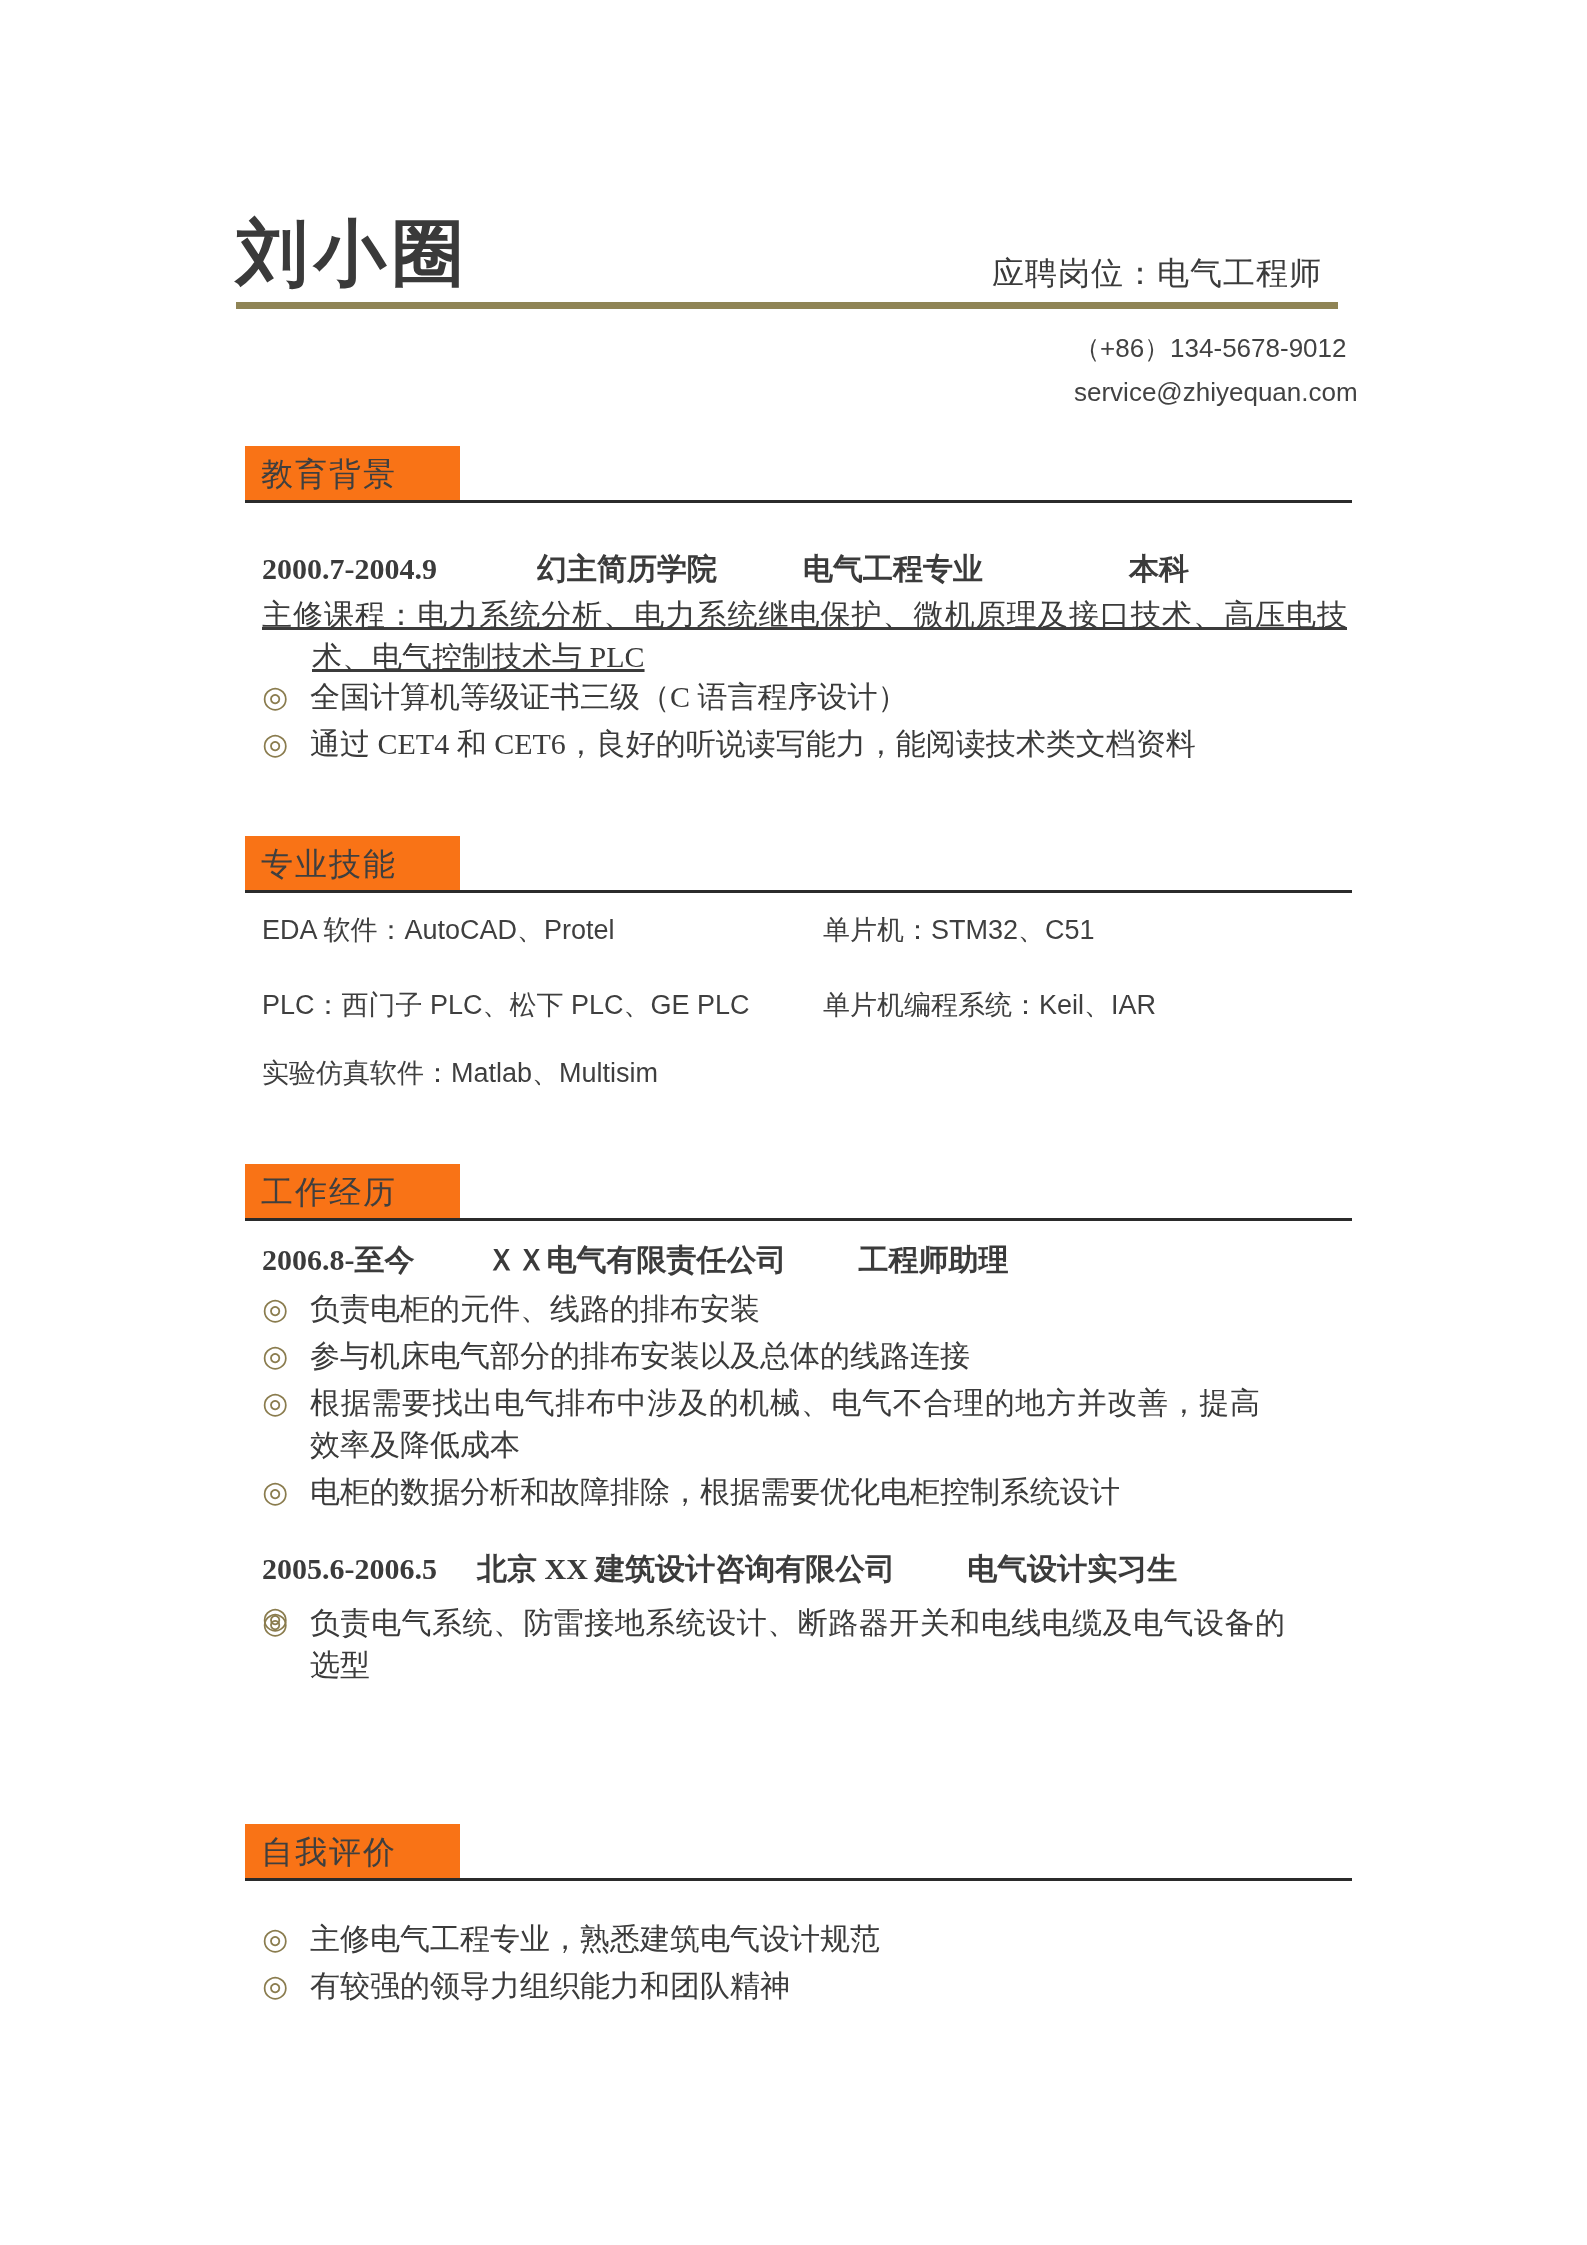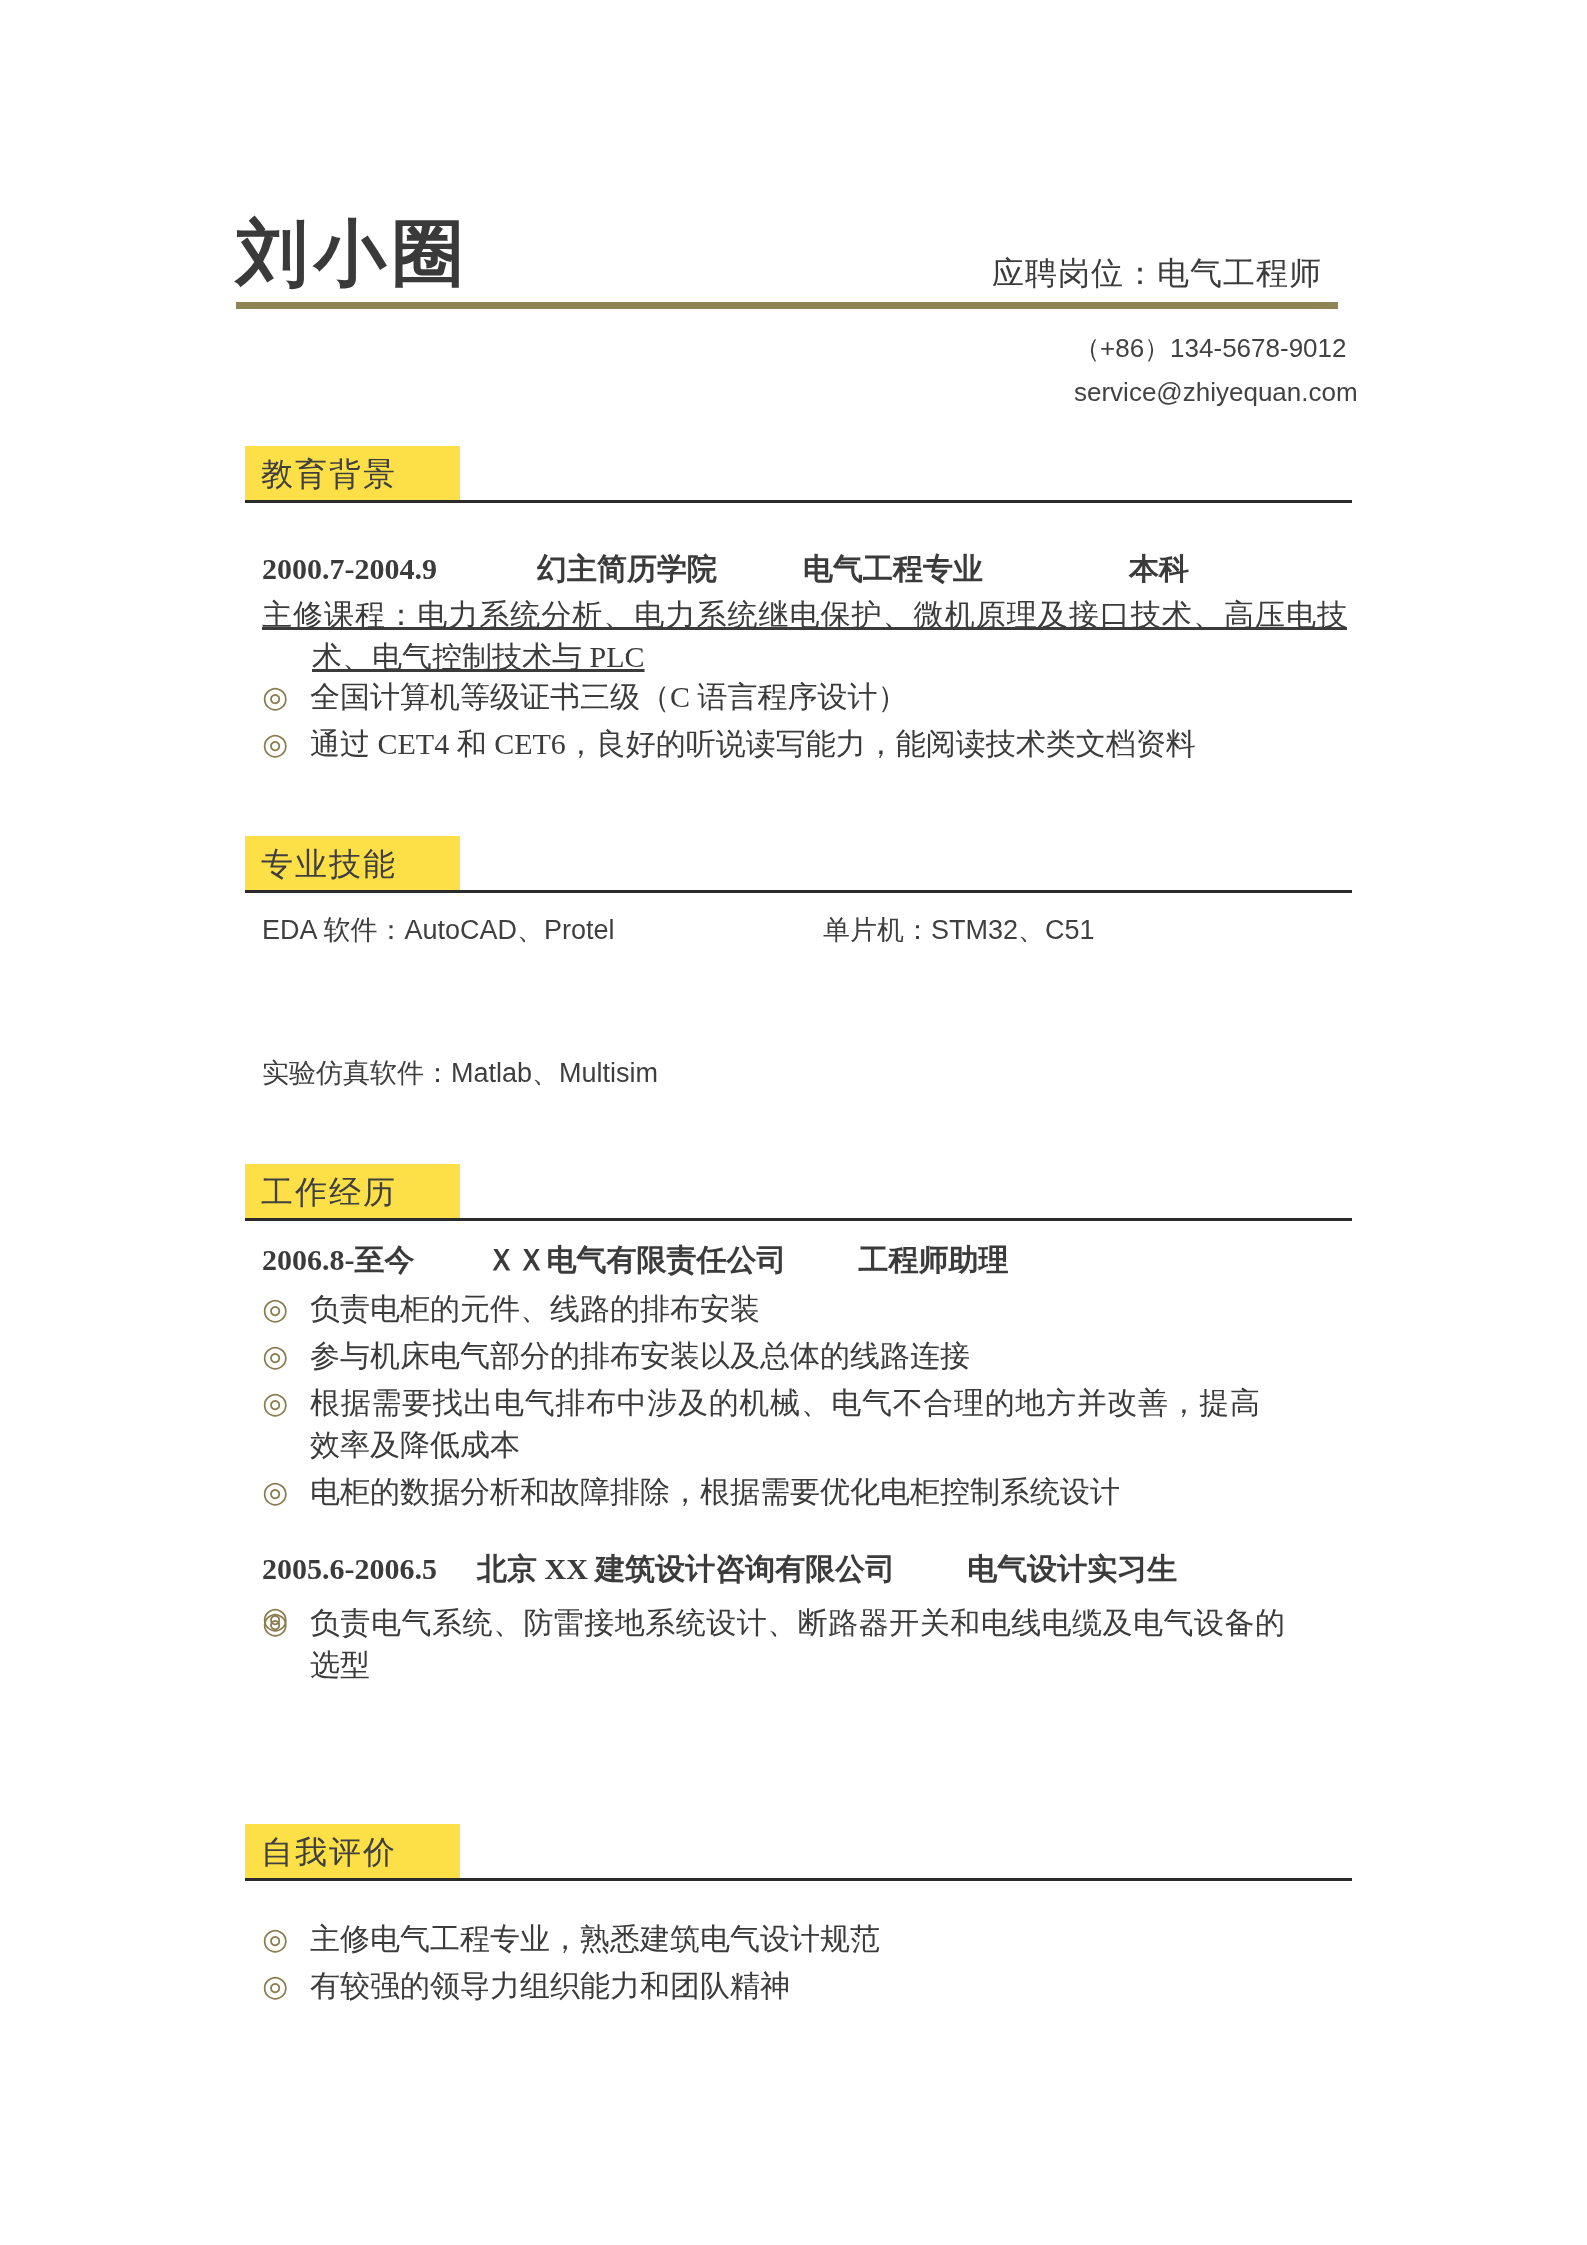--- a/index.html
+++ b/index.html
@@ -32,21 +32,21 @@
     font-size:26px;color:#424242;
   }
   .phone{top:331px;}
   .email{top:377px;}
   
   .sec{
     position:absolute;left:245px;width:1107px;
     border-bottom:3px solid #2b2b2b;
   }
   .sec .tab{
-    width:199px;height:54px;background:#fde047;
+    width:199px;height:54px;background:#f97316;
     padding-left:16px;line-height:56px;
     font-size:32px;color:#3f3f3f;letter-spacing:2px;
   }
   
   .titleline{
     position:absolute;left:262px;
     font-size:30px;font-weight:bold;white-space:nowrap;color:#3b3b3b;
   }
   .titleline .g1{margin-left:100px;}
   .titleline .g2{margin-left:86px;}
@@ -111,20 +111,24 @@
     <li><span class="bm">◎</span><span>通过 CET4 和 CET6，良好的听说读写能力，能阅读技术类文档资料</span></li>
   </ul>
 
   <div class="sec sec-skill">
     <div class="tab">专业技能</div>
   </div>
   <div class="skrow sk1">
     <span>EDA 软件：AutoCAD、Protel</span>
     <span class="right">单片机：STM32、C51</span>
   </div>
+  <div class="skrow sk2">
+    <span>PLC：西门子 PLC、松下 PLC、GE PLC</span>
+    <span class="right">单片机编程系统：Keil、IAR</span>
+  </div>
   <div class="skrow sk3">
     <span>实验仿真软件：Matlab、Multisim</span>
     <span class="right"></span>
   </div>
 
   <div class="sec sec-work">
     <div class="tab">工作经历</div>
   </div>
   <div class="titleline job1-title">
     <span>2006.8-至今</span><span class="j1">ＸＸ电气有限责任公司</span><span class="j1">工程师助理</span>

